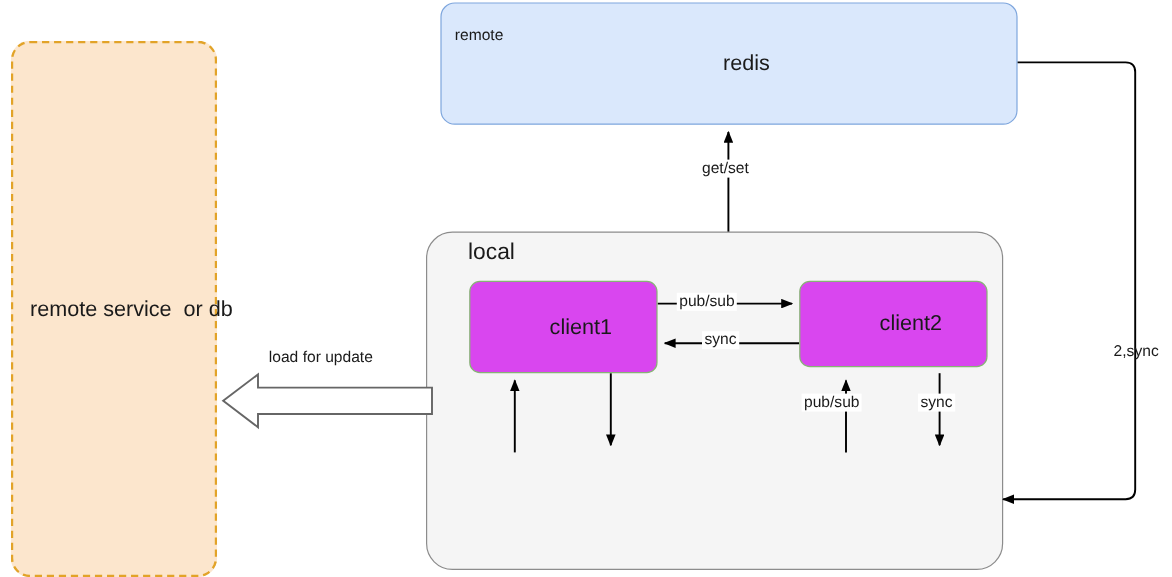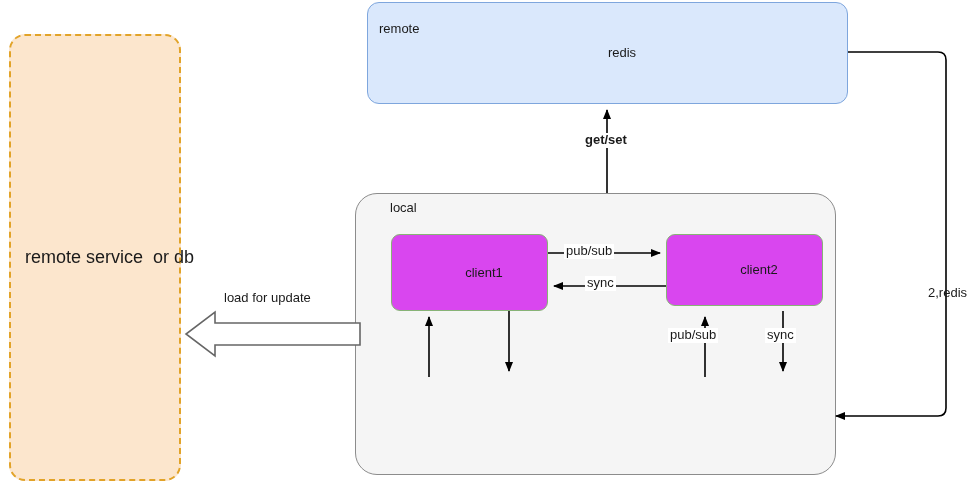--- a/index.html
+++ b/index.html
@@ -17,21 +17,21 @@
   }
   .node {
     position: absolute;
     box-sizing: border-box;
     display: flex;
     align-items: center;
     justify-content: center;
     padding-left: 29px;
   }
   .node-label {
-    font-size: 13px;
+    font-size: 18px;
     color: #1a1a1a;
     line-height: 1.2;
     text-align: center;
     white-space: pre;
   }
   
   #remote-db {
     left: 9px;
     top: 34px;
     width: 172px;
@@ -102,21 +102,21 @@
     position: absolute;
     font-size: 13px;
     color: #1a1a1a;
     background: #ffffff;
     padding: 0 2px;
     white-space: nowrap;
     z-index: 5;
     line-height: 1.15;
   }
 
-  #lbl-getset  { left: 583px; top: 133px; font-weight: bold; }
+  #lbl-getset  { left: 583px; top: 133px; }
   #lbl-pubsub1 { left: 564px; top: 244px; }
   #lbl-sync1   { left: 585px; top: 276px; }
   #lbl-pubsub2 { left: 668px; top: 328px; }
   #lbl-sync2   { left: 765px; top: 328px; }
   #lbl-load    { left: 222px; top: 291px; background: transparent; }
   #lbl-2load   { left: 926px; top: 286px; background: transparent; }
 
   #watermark {
     position: absolute;
     left: 808px;
@@ -181,31 +181,31 @@
   <div class="node" id="remote-db">
     <span class="node-label">remote service  or db</span>
   </div>
 
   <div class="node" id="remote-redis">
     <span class="container-title">remote</span>
     <span class="node-label">redis</span>
   </div>
 
   <div class="node" id="local"></div>
-  <span class="container-title" id="local-title" style="position:absolute;left:390px;top:200px;font-size:13px;color:#1a1a1a;z-index:4;">local</span>
+  <span class="container-title" id="local-title" style="position:absolute;left:390px;top:200px;font-size:19px;color:#1a1a1a;z-index:4;">local</span>
 
   <div class="node client" id="client1">
     <span class="node-label">client1</span>
   </div>
   <div class="node client" id="client2">
     <span class="node-label">client2</span>
   </div>
 
   <span class="edge-label" id="lbl-getset">get/set</span>
   <span class="edge-label" id="lbl-pubsub1">pub/sub</span>
   <span class="edge-label" id="lbl-sync1">sync</span>
   <span class="edge-label" id="lbl-pubsub2">pub/sub</span>
   <span class="edge-label" id="lbl-sync2">sync</span>
   <span class="edge-label" id="lbl-load">load for update</span>
-  <span class="edge-label" id="lbl-2load">2,redis</span>
+  <span class="edge-label" id="lbl-2load">2,sync</span>
 
 
 </div>
 
 </body></html>

